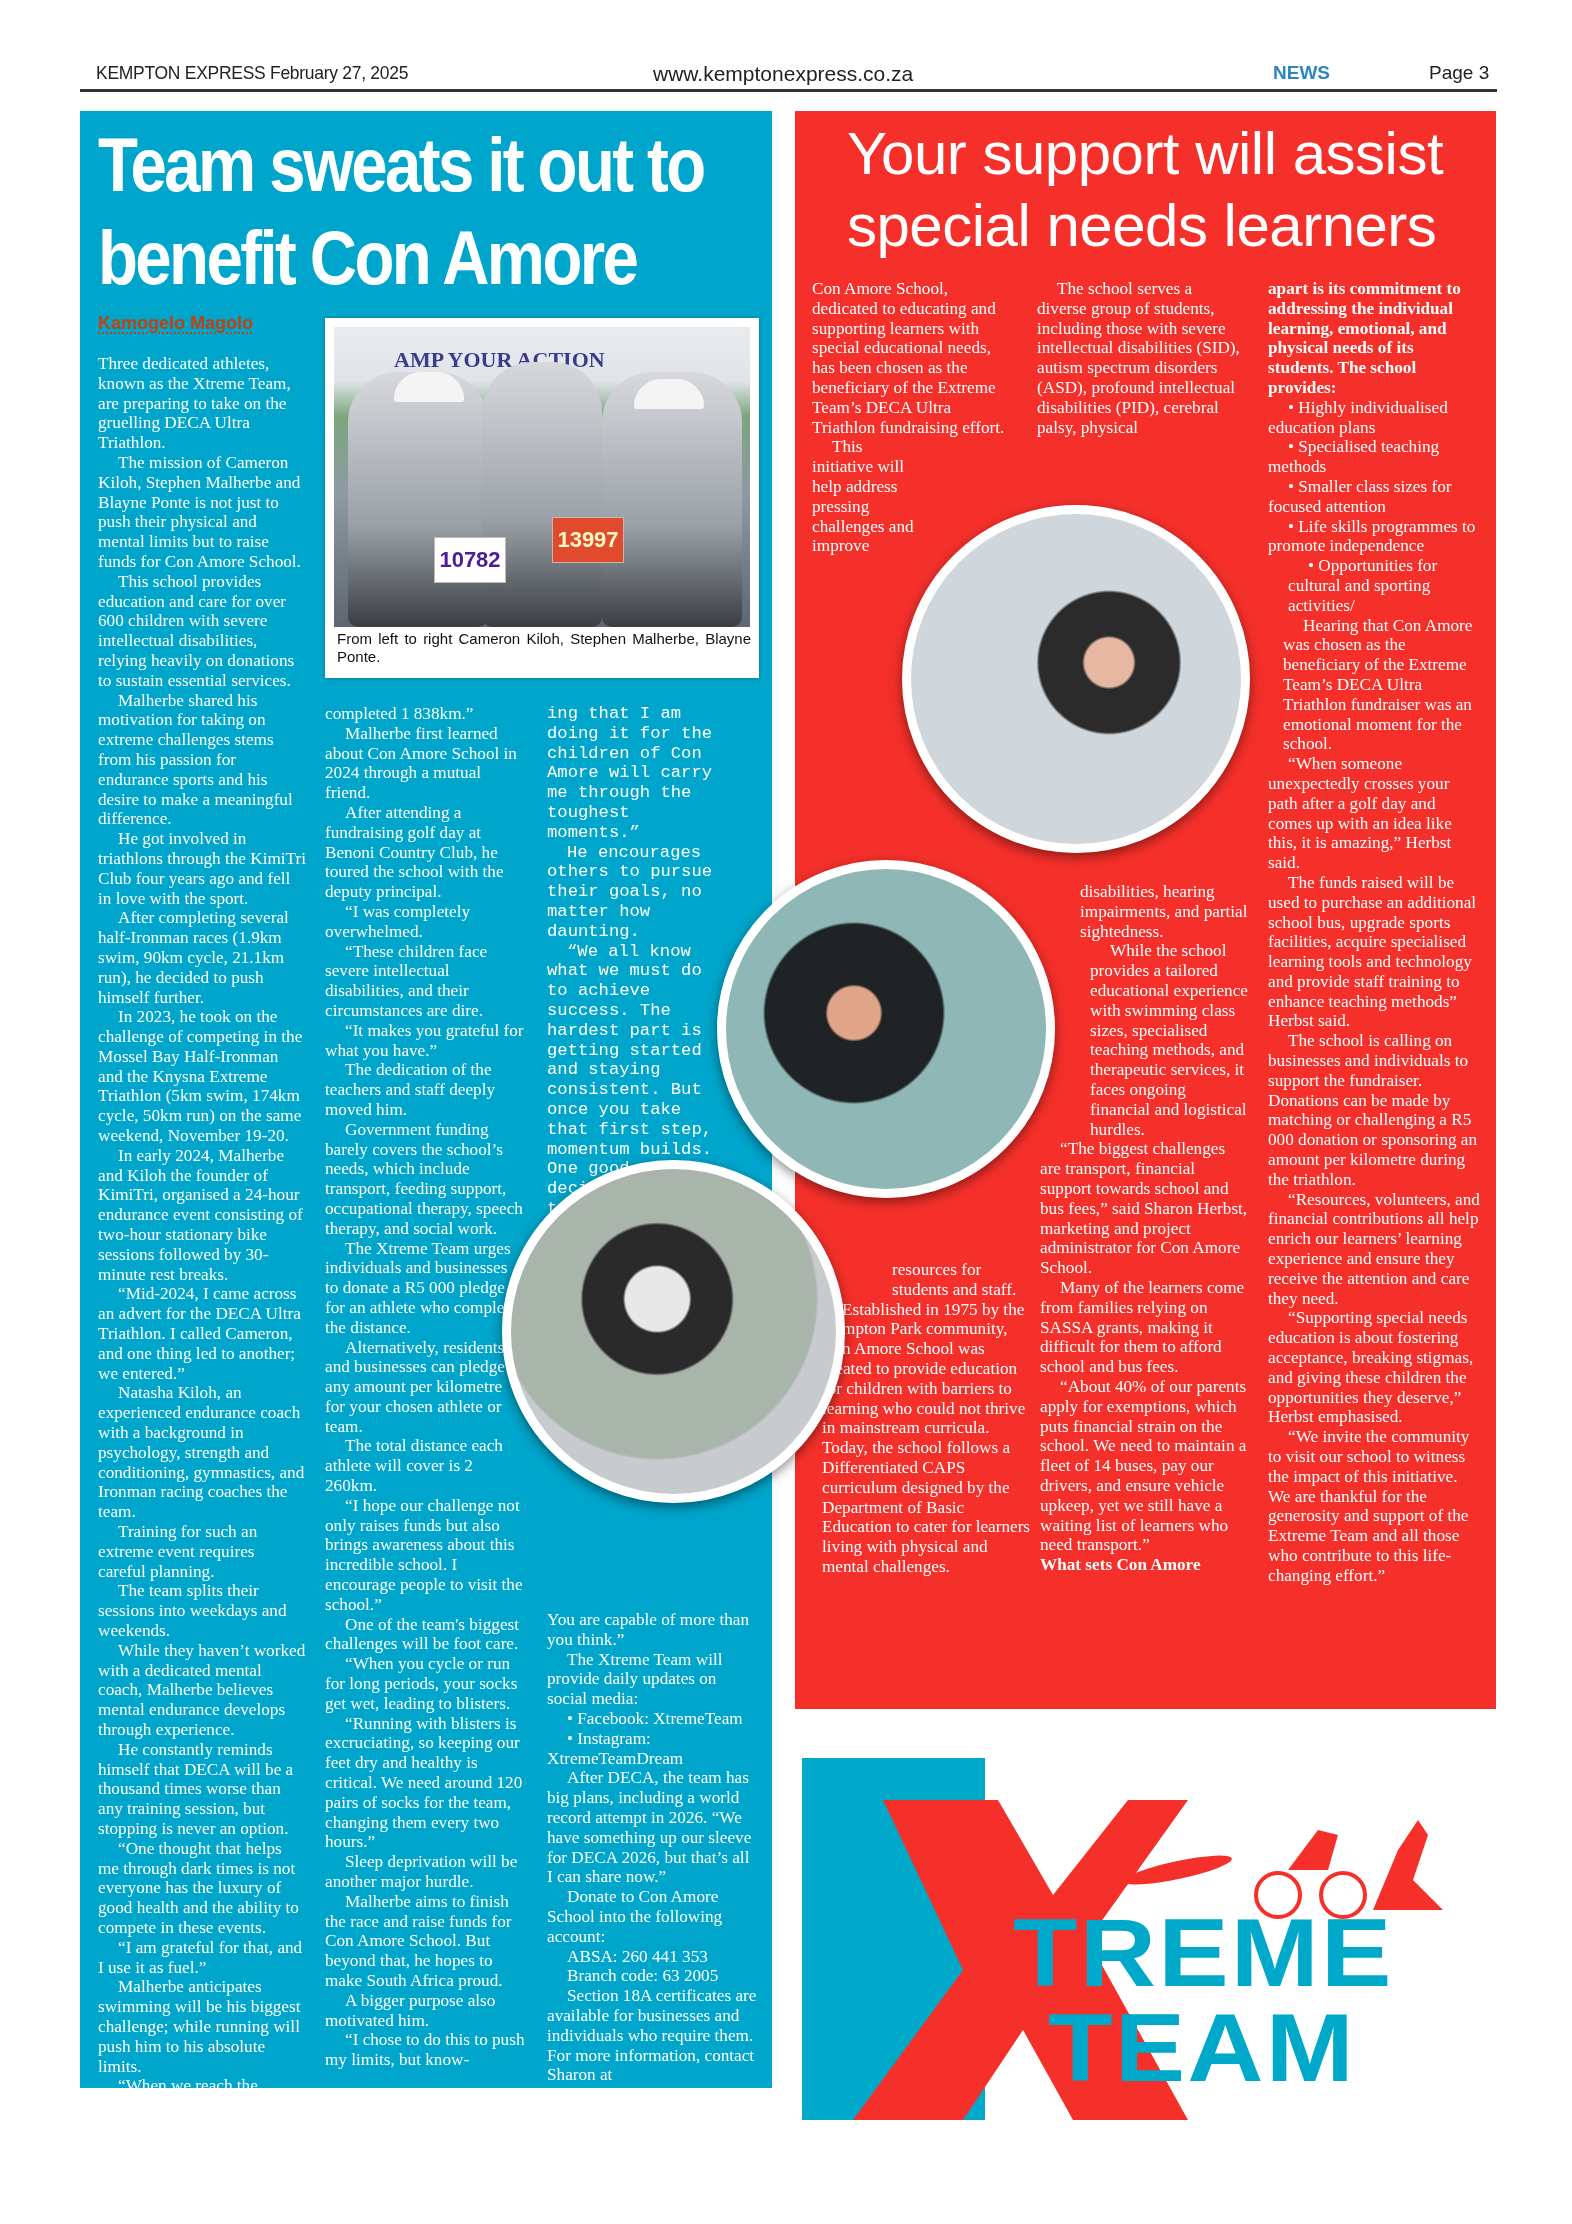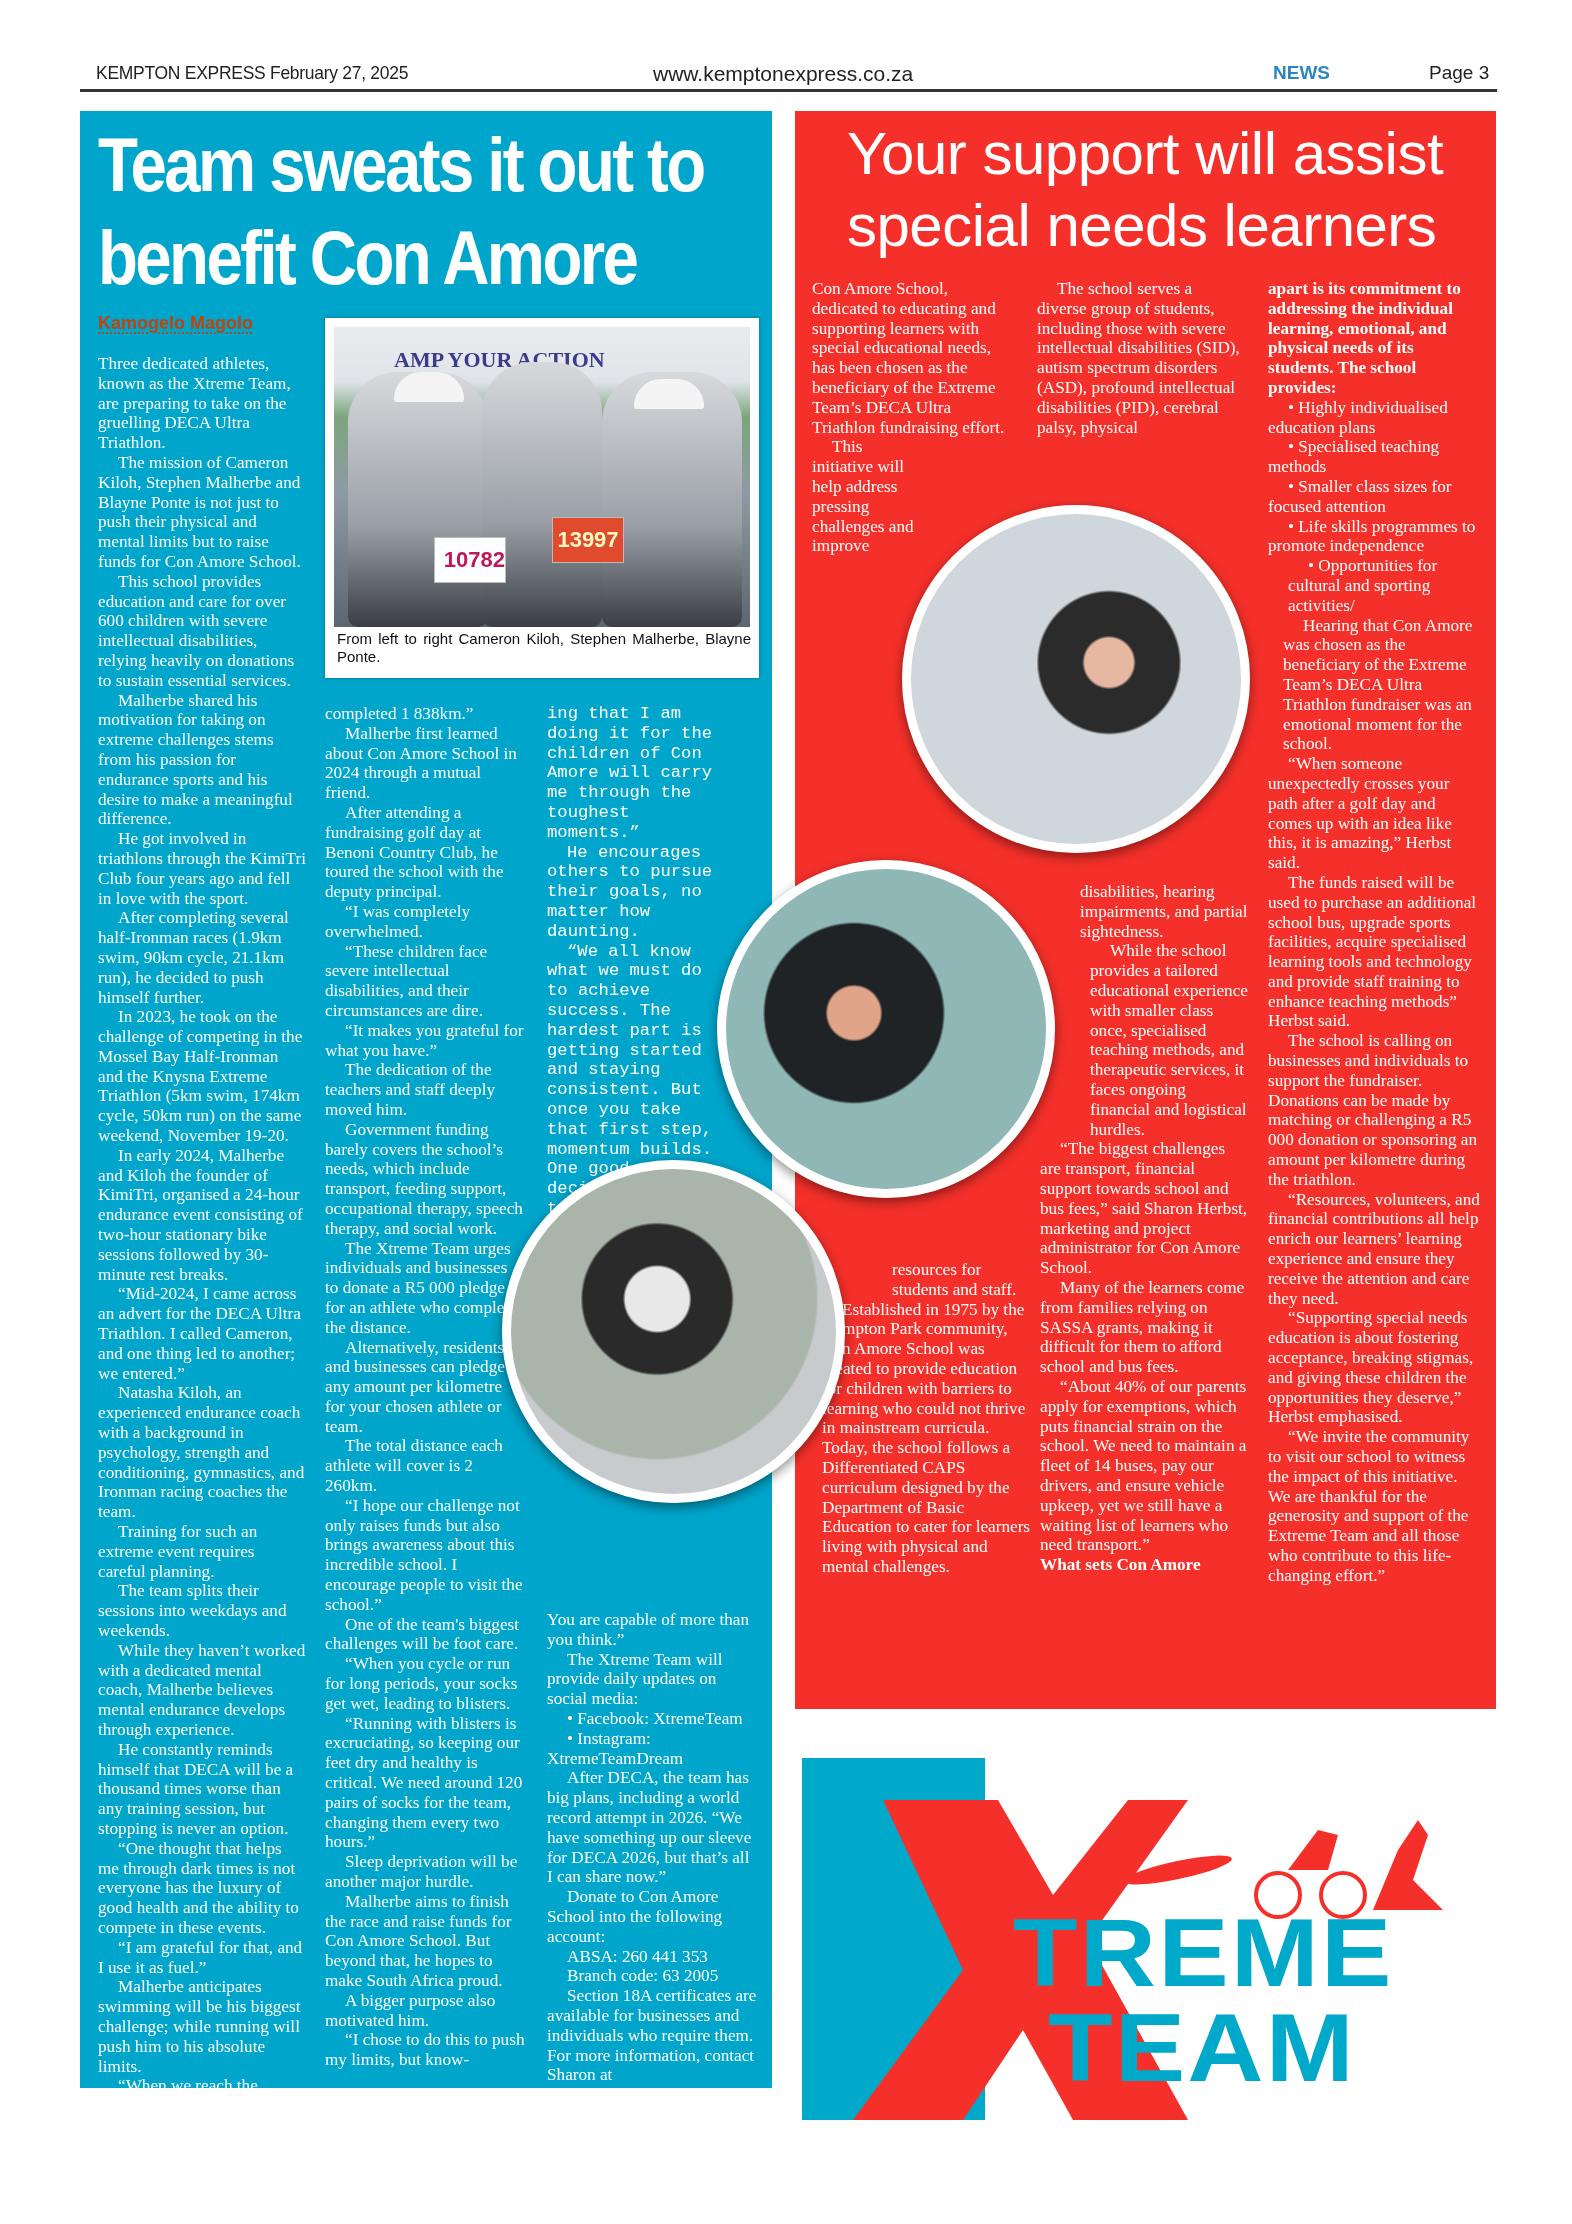--- a/index.html
+++ b/index.html
@@ -59,21 +59,21 @@
 <div class="byline">Kamogelo Magolo</div>
 
 <div class="photo">
   <div class="img">
     <div class="banner">AMP YOUR ACTION</div>
     <div class="runner" style="left:14px;width:140px;"></div>
     <div class="runner" style="left:148px;height:265px;"></div>
     <div class="runner" style="left:268px;width:140px;"></div>
     <div class="cap-hat" style="left:60px;top:45px;"></div>
     <div class="cap-hat" style="left:300px;top:52px;"></div>
-    <div class="bib" style="left:100px;top:210px;color:#be185d;text-align:right;">10782</div>
+    <div class="bib" style="left:100px;top:210px;color:#4c1d95;">10782</div>
     <div class="bib" style="left:218px;top:190px;color:#fef9c3;background:#e04a2d;">13997</div>
   </div>
   <div class="cap">From left to right Cameron Kiloh, Stephen Malherbe, Blayne Ponte.</div>
 </div>
 
 <div class="col" style="left:98px;top:354px;width:208px;">
   <p>Three dedicated athletes, known as the Xtreme Team, are preparing to take on the gruelling DECA Ultra Triathlon.</p>
   <p class="ind">The mission of Cameron Kiloh, Stephen Malherbe and Blayne Ponte is not just to push their physical and mental limits but to raise funds for Con Amore School.</p>
   <p class="ind">This school provides education and care for over 600 children with severe intellectual disabilities, relying heavily on donations to sustain essential services.</p>
   <p class="ind">Malherbe shared his motivation for taking on extreme challenges stems from his passion for endurance sports and his desire to make a meaningful difference.</p>
@@ -148,21 +148,21 @@
 <div class="col" style="left:812px;top:1260px;width:215px;padding-left:10px;">
   <p style="padding-left:70px;">resources for students and staff.</p>
   <p class="ind" style="padding-left:0;">Established in 1975 by the Kempton Park community, Con Amore School was created to provide education for children with barriers to learning who could not thrive in mainstream curricula. Today, the school follows a Differentiated CAPS curriculum designed by the Department of Basic Education to cater for learners living with physical and mental challenges.</p>
 </div>
 
 <div class="col" style="left:1037px;top:279px;width:205px;">
   <p class="ind">The school serves a diverse group of students, including those with severe intellectual disabilities (SID), autism spectrum disorders (ASD), profound intellectual disabilities (PID), cerebral palsy, physical</p>
 </div>
 <div class="col" style="left:1040px;top:882px;width:208px;">
   <p style="padding-left:40px;">disabilities, hearing impairments, and partial sightedness.</p>
-  <p class="ind" style="padding-left:50px;">While the school provides a tailored educational experience with smaller class once, specialised teaching methods, and therapeutic services, it faces ongoing financial and logistical hurdles.</p>
+  <p class="ind" style="padding-left:50px;">While the school provides a tailored educational experience with swimming class sizes, specialised teaching methods, and therapeutic services, it faces ongoing financial and logistical hurdles.</p>
   <p class="ind">“The biggest challenges are transport, financial support towards school and bus fees,” said Sharon Herbst, marketing and project administrator for Con Amore School.</p>
   <p class="ind">Many of the learners come from families relying on SASSA grants, making it difficult for them to afford school and bus fees.</p>
   <p class="ind">“About 40% of our parents apply for exemptions, which puts financial strain on the school. We need to maintain a fleet of 14 buses, pay our drivers, and ensure vehicle upkeep, yet we still have a waiting list of learners who need transport.”</p>
   <p class="b">What sets Con Amore</p>
 </div>
 
 <div class="col" style="left:1268px;top:279px;width:215px;">
   <p class="b">apart is its commitment to addressing the individual learning, emotional, and physical needs of its students. The school provides:</p>
   <p class="ind">• Highly individualised education plans</p>
   <p class="ind">• Specialised teaching methods</p>

